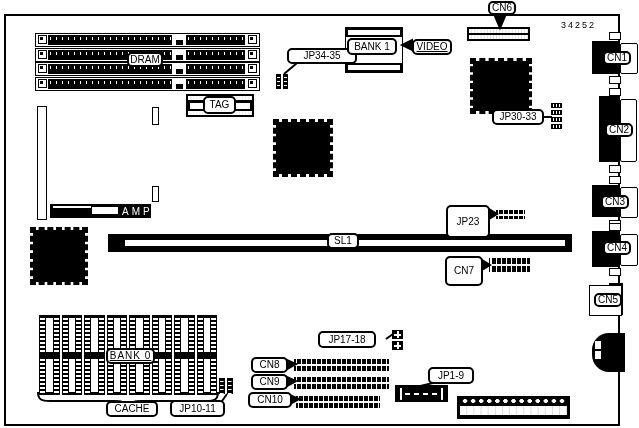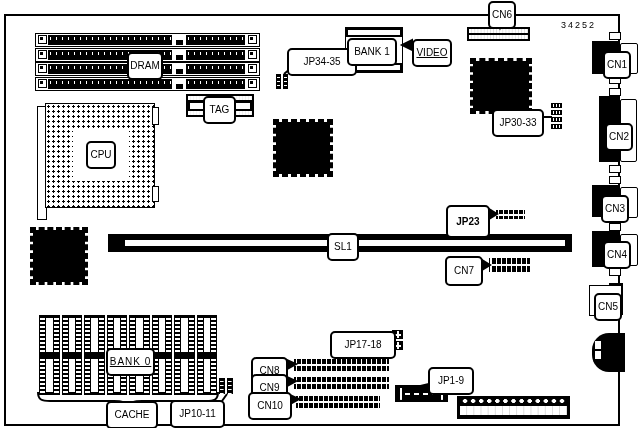--- a/index.html
+++ b/index.html
@@ -4,21 +4,21 @@
 <style>
   html,body{margin:0;padding:0;background:#fff;}
   #stage{position:relative;width:639px;height:428px;background:#fff;
          font-family:"Liberation Sans",sans-serif;overflow:hidden;}
   .abs{position:absolute;}
   
   #board{position:absolute;left:4px;top:14px;width:612px;height:408px;border:2px solid #000;}
   
   .lbl{position:absolute;box-sizing:border-box;background:#fff;border:2px solid #000;
        border-radius:5px;font-size:10px;line-height:1;color:#000;display:flex;
-       align-items:center;justify-content:center;white-space:nowrap;padding:12px 2px;z-index:6;}
+       align-items:center;justify-content:center;white-space:nowrap;padding:5px 2px;z-index:6;}
   
   .simm{position:absolute;left:35px;width:223px;height:12px;border:1px solid #000;background:#fff;}
   .simm-bar{position:absolute;top:1px;bottom:1px;background-color:#000;
        background-image:repeating-linear-gradient(90deg,#fff 0 1px,transparent 1px 6px);
        background-size:100% 3px;background-repeat:no-repeat;background-position:2px 2px;}
   .simm-latch{position:absolute;top:1px;width:7px;height:7px;border:1px solid #000;background:#fff;}
   .simm-latch::after{content:"";position:absolute;left:1px;top:1px;width:3px;height:3px;background:#000;}
   .simm-mid{position:absolute;bottom:1px;width:7px;height:5px;background:#000;}
   
   .qfp{position:absolute;border:3px dashed #000;background:#000;background-clip:padding-box;}
@@ -94,28 +94,27 @@
   <div class="simm" style="top:77px;">
     <div class="simm-latch" style="left:2px;"></div>
     <div class="simm-bar" style="left:12px;width:124px;"></div>
     <div class="simm-mid" style="left:140px;"></div>
     <div class="simm-bar" style="left:150px;width:59px;"></div>
     <div class="simm-latch" style="right:2px;"></div>
   </div>
   <div class="lbl" style="left:127px;top:52px;width:36px;height:15px;">DRAM</div>
 
   <div class="abs" style="left:37px;top:106px;width:8px;height:112px;background:#fff;border:1px solid #000;"></div>
-  <div class="abs" style="left:45px;top:103px;width:108px;height:103px;border:1px solid #000;background-color:#fff;
-       background-image:radial-gradient(#000 0 1.1px,transparent 1.2px);background-size:5px 5px;">
-    <div class="abs" style="left:27px;top:24px;width:56px;height:53px;background:#fff;display:flex;align-items:center;justify-content:center;">
-      <div class="lbl" style="position:static;width:30px;height:16px;">CPU</div>
-    </div>
-  </div>
   <div class="abs" style="left:152px;top:107px;width:5px;height:16px;background:#fff;border:1px solid #000;"></div>
   <div class="abs" style="left:152px;top:186px;width:5px;height:14px;background:#fff;border:1px solid #000;"></div>
+  <div class="abs" style="left:50px;top:204px;width:101px;height:14px;background:#000;">
+    <div class="abs" style="left:3px;top:2px;width:38px;height:2px;background:#fff;"></div>
+    <div class="abs" style="left:42px;top:3px;width:26px;height:7px;background:#fff;"></div>
+    <div class="abs" style="left:72px;top:2px;color:#fff;font-size:10px;letter-spacing:3px;">AMP</div>
+  </div>
 
   <div class="dip" style="left:186px;top:94px;width:68px;height:23px;">
     <div class="dipticks" style="top:2px;"></div>
     <div class="dipticks" style="bottom:2px;"></div>
     <div class="dipslot" style="left:4px;width:22px;"></div>
     <div class="dipslot" style="right:4px;width:22px;"></div>
   </div>
   <div class="lbl" style="left:203px;top:96px;width:33px;height:18px;">TAG</div>
 
   <div class="qfp" style="left:273px;top:119px;width:54px;height:52px;"></div>
@@ -142,21 +141,21 @@
     <div class="pinrow" style="top:2px;"></div>
     <div class="pinrow" style="bottom:2px;"></div>
   </div>
 
   <div class="lbl" style="left:492px;top:109px;width:52px;height:16px;">JP30-33</div>
   <div class="jmph" style="left:551px;top:103px;width:11px;"></div>
   <div class="jmph" style="left:551px;top:110px;width:11px;"></div>
   <div class="jmph" style="left:551px;top:117px;width:11px;"></div>
   <div class="jmph" style="left:551px;top:124px;width:11px;"></div>
 
-  <div class="lbl" style="left:446px;top:205px;width:44px;height:33px;font-weight:bold;">JP23</div>
+  <div class="lbl" style="left:446px;top:205px;width:44px;height:33px;">JP23</div>
   <div class="tickhdr" style="left:496px;top:210px;width:29px;height:9px;"></div>
 
   <div class="abs" style="left:108px;top:234px;width:464px;height:18px;background:#000;">
     <div class="abs" style="left:17px;top:6px;width:440px;height:6px;background:#fff;"></div>
   </div>
   <div class="lbl" style="left:327px;top:233px;width:32px;height:16px;">SL1</div>
 
   <div class="lbl" style="left:445px;top:256px;width:38px;height:30px;">CN7</div>
   <div class="tickhdr" style="left:489px;top:258px;width:41px;height:14px;"></div>
 
@@ -202,21 +201,21 @@
         <div class="cchip"></div>
       </div>
   </div>
   <div class="lbl" style="left:106px;top:348px;width:49px;height:16px;letter-spacing:1px;text-decoration:underline;">BANK 0</div>
   <div class="lbl" style="left:106px;top:401px;width:52px;height:16px;">CACHE</div>
 
   <div class="lbl" style="left:170px;top:400px;width:55px;height:17px;">JP10-11</div>
   <div class="jmpv" style="left:219px;top:378px;height:16px;width:6px;"></div>
   <div class="jmpv" style="left:227px;top:378px;height:16px;width:6px;"></div>
 
-  <div class="lbl" style="left:330px;top:331px;width:66px;height:17px;">JP17-18</div>
+  <div class="lbl" style="left:318px;top:331px;width:58px;height:17px;">JP17-18</div>
   <div class="jmpplus" style="left:392px;top:330px;"></div>
   <div class="jmpplus" style="left:392px;top:341px;"></div>
 
   <div class="lbl" style="left:251px;top:357px;width:37px;height:16px;">CN8</div>
   <div class="tickhdr" style="left:294px;top:359px;width:95px;height:12px;"></div>
   <div class="lbl" style="left:251px;top:374px;width:37px;height:16px;">CN9</div>
   <div class="tickhdr" style="left:294px;top:377px;width:95px;height:12px;"></div>
   <div class="lbl" style="left:248px;top:392px;width:44px;height:16px;">CN10</div>
   <div class="tickhdr" style="left:296px;top:396px;width:84px;height:12px;"></div>
 

